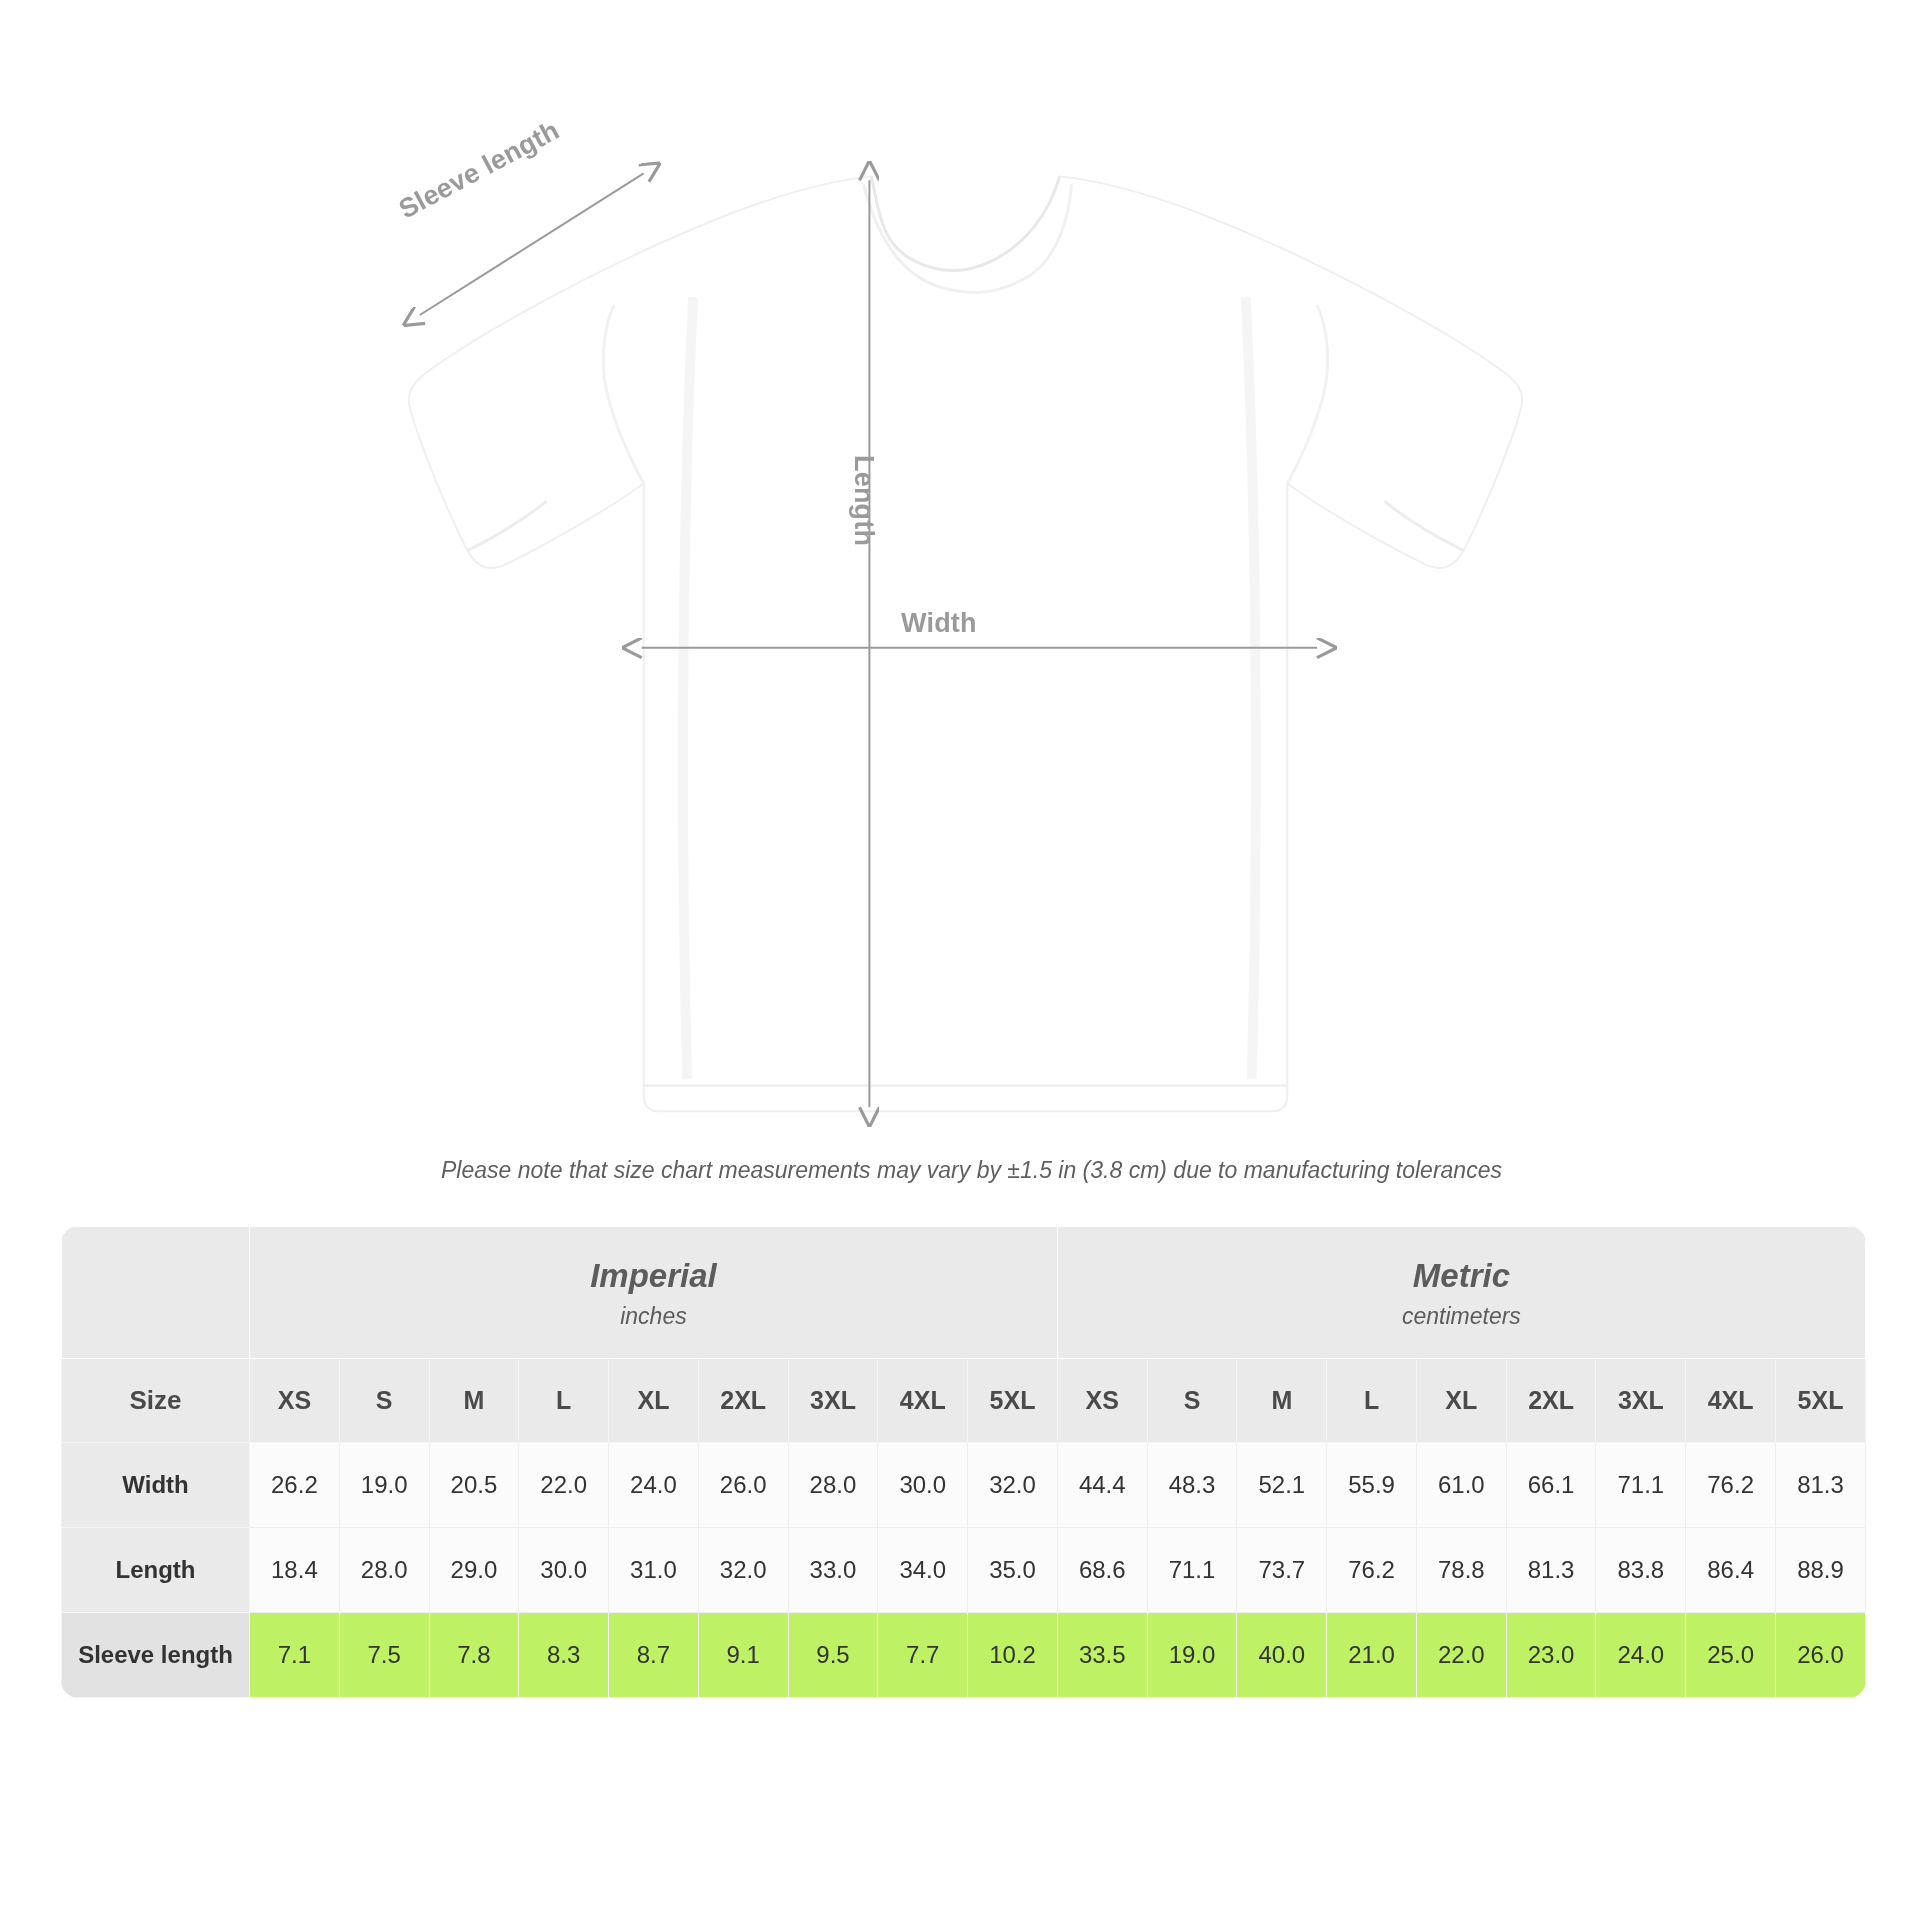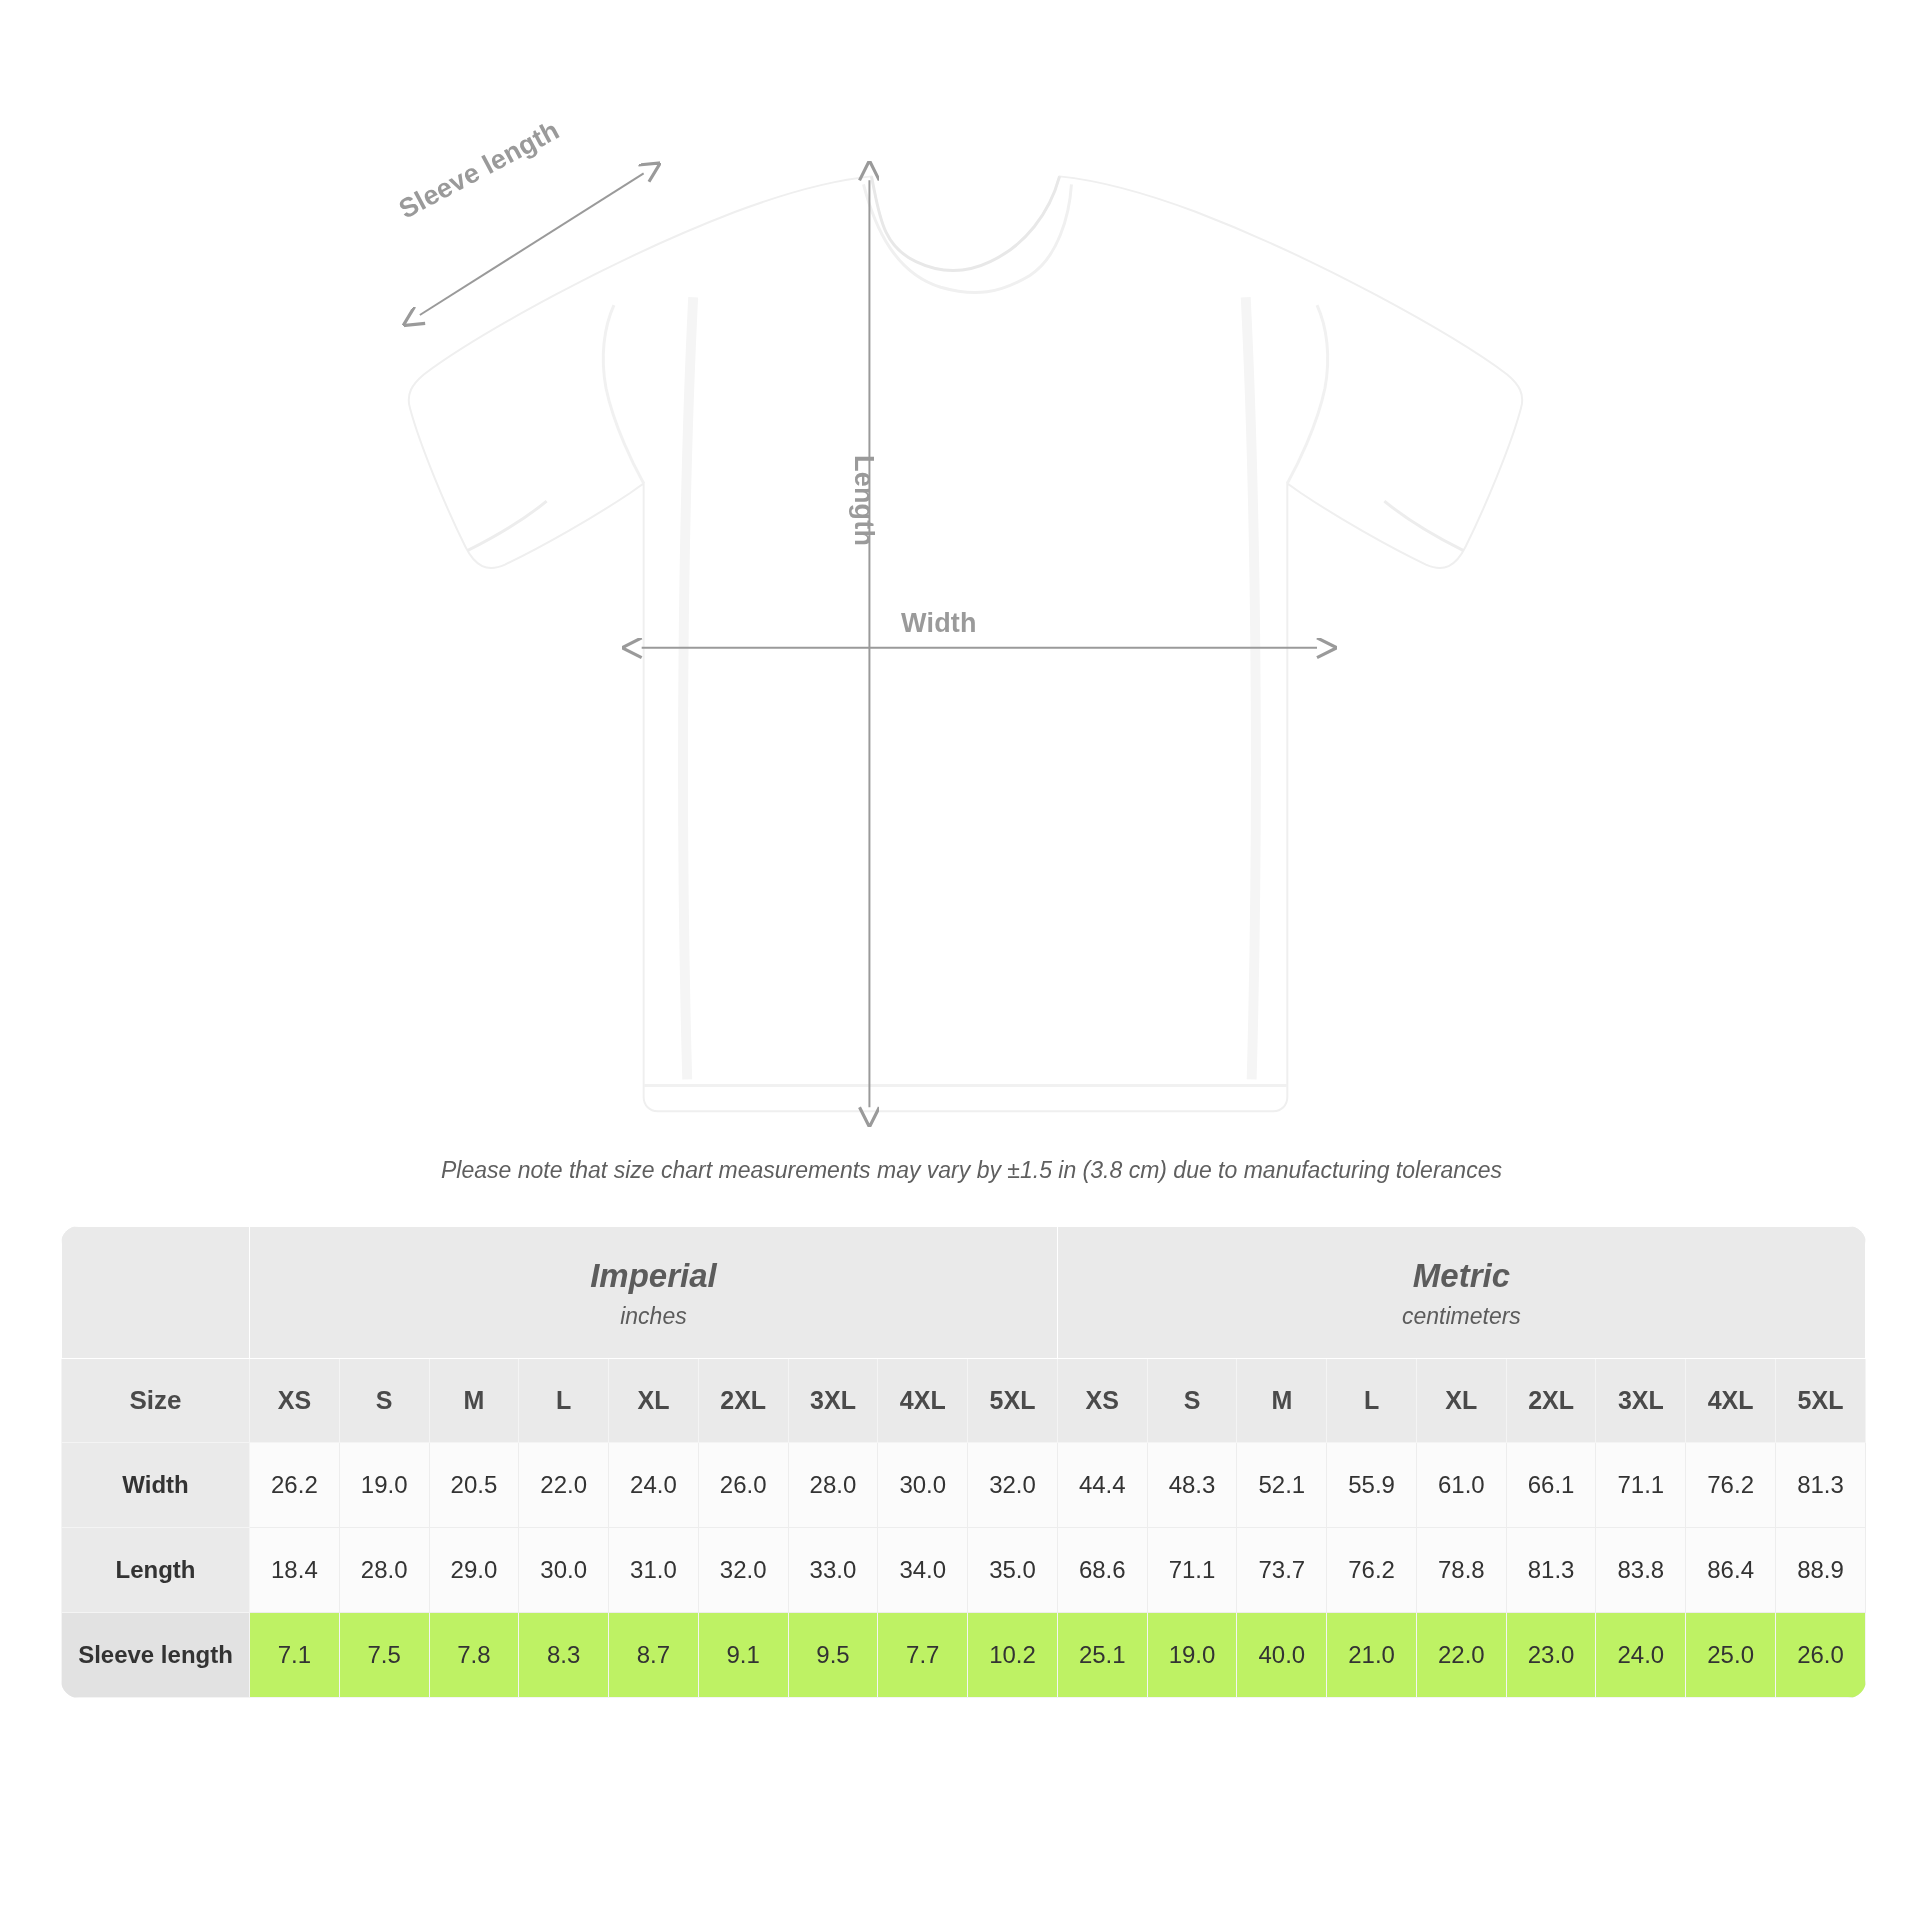--- a/index.html
+++ b/index.html
@@ -327,21 +327,21 @@
           <td class="rowlabel">Sleeve length</td>
           <td>7.1</td>
           <td>7.5</td>
           <td>7.8</td>
           <td>8.3</td>
           <td>8.7</td>
           <td>9.1</td>
           <td>9.5</td>
           <td>7.7</td>
           <td>10.2</td>
-          <td>25.1</td>
+          <td>33.5</td>
           <td>19.0</td>
           <td>40.0</td>
           <td>21.0</td>
           <td>22.0</td>
           <td>23.0</td>
           <td>24.0</td>
           <td>25.0</td>
           <td>26.0</td>
         </tr>
       </tbody>

